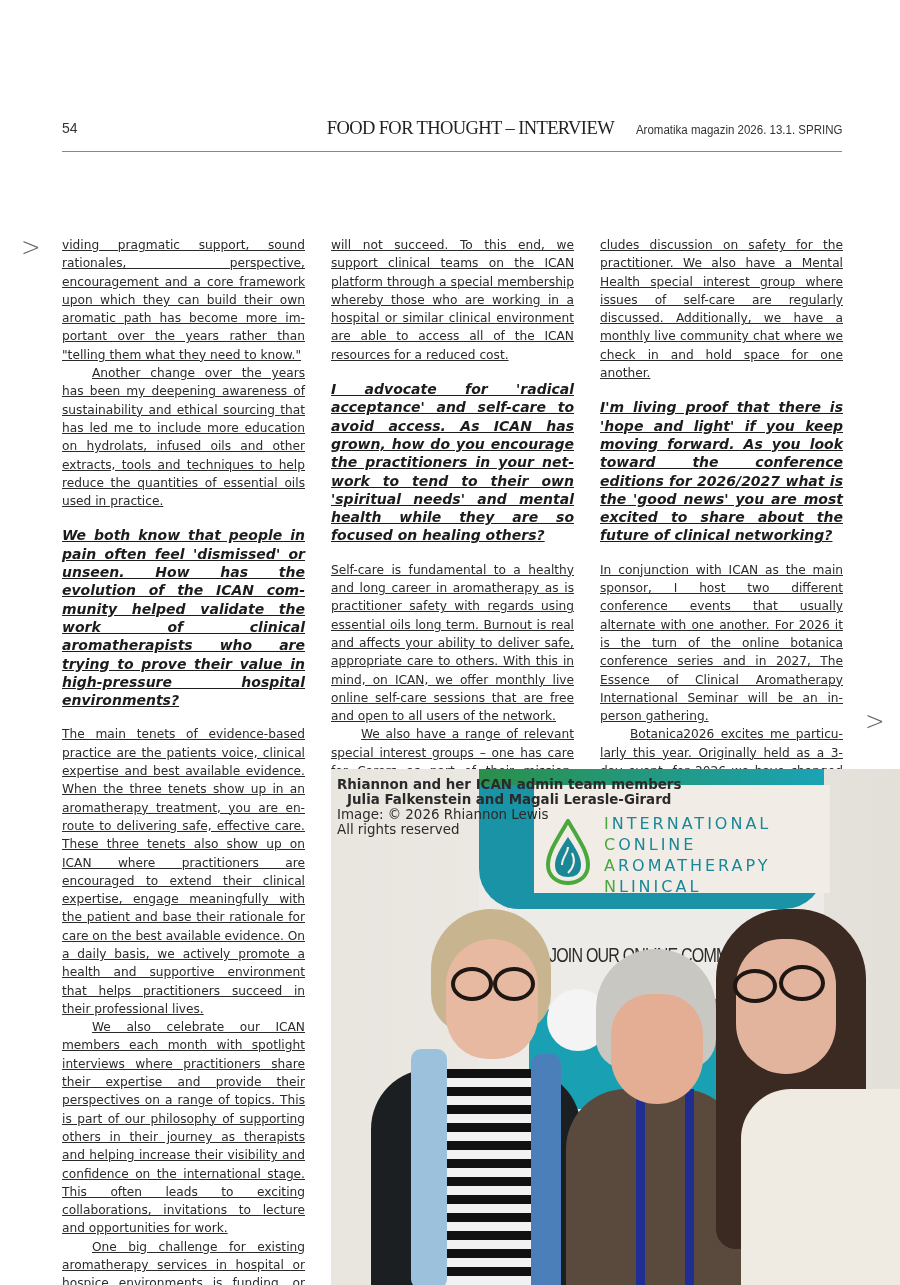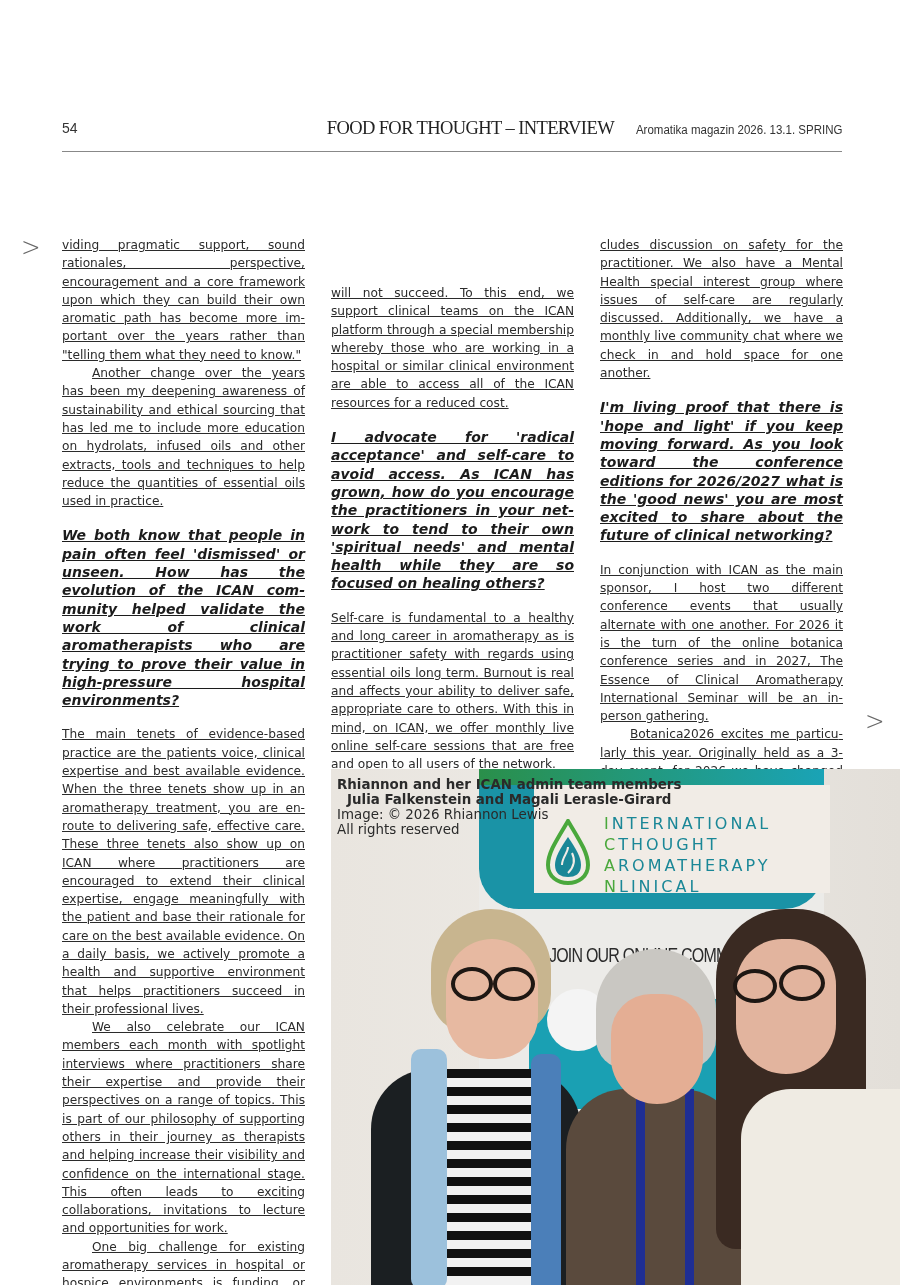--- a/index.html
+++ b/index.html
@@ -12,21 +12,21 @@
   .section-title { position: absolute; right: 228px; top: 0; font-family: "Liberation Serif", serif; font-size: 18.5px; color: #222; letter-spacing: -0.6px; }
   .issue { position: absolute; right: 0; top: 5px; font-family: "Liberation Sans", sans-serif; font-size: 12.5px; color: #333; transform: scaleX(0.92); transform-origin: right; }
   .rule { position: absolute; left: 62px; right: 58px; top: 151px; height: 0; border-top: 1.5px solid #888; }
 
   .nav-arrow { position: absolute; font-family: "DejaVu Sans", sans-serif; font-size: 26px; color: #666; font-weight: 200; line-height: 1; transform: scaleX(0.9); }
   .nav-left { left: 20px; top: 234px; }
   .nav-right { left: 864px; top: 708px; }
 
   .col { position: absolute; top: 236px; font-size: 12.2px; line-height: 18.3px; text-align: justify; }
   .col1 { left: 62px; width: 243px; }
-  .col2 { left: 331px; width: 243px; margin-top: 48px; }
+  .col2 { left: 331px; width: 243px; }
   .col3 { left: 600px; width: 243px; }
   .col p { margin: 0; hyphens: manual; text-decoration: underline; }
   .col p.indent { text-indent: 30px; }
   .q { font-weight: bold; font-style: italic; font-size: 14px; line-height: 18.3px; color: #1c1c1c; margin: 16px 0 16px 0 !important; }
   .col1 .q { margin-top: 16px !important; }
 
   .photo { position: absolute; left: 331px; top: 769px; width: 569px; height: 516px; overflow: hidden; background: #e6e2dc; }
   .photo .wall { position: absolute; inset: 0; background: linear-gradient(90deg,#e9e5df 0%,#ece9e4 40%,#e3dfd9 100%); }
   .banner { position: absolute; left: 148px; top: 0; width: 345px; height: 516px; background: #ecebe8; }
   .banner-top { position: absolute; left: 0; top: 0; width: 345px; height: 140px; background: #1a93a6; border-radius: 0 0 40px 40px; }
@@ -103,21 +103,21 @@
     <div class="banner-top">
       <div class="green-stripe"></div>
       <div class="logo-box">
         <svg class="logo-drop" viewBox="0 0 44 66">
           <path d="M22 2 C10 22 2 34 2 46 C2 58 12 64 22 64 C32 64 42 58 42 46 C42 34 34 22 22 2 Z" fill="none" stroke="#4aa83c" stroke-width="4"></path>
           <path d="M22 18 C14 30 9 38 9 46 C9 55 15 58 22 58 C29 58 35 55 35 46 C35 38 30 30 22 18 Z" fill="#1a8797"></path>
           <path d="M16 46 C16 38 22 34 22 28 M22 54 C28 48 30 42 26 34" stroke="#f1ece6" stroke-width="2" fill="none"></path>
         </svg>
         <div class="logo-text">
           <div><b>I</b><span>NTERNATIONAL</span></div>
-          <div><b>C</b><span>THOUGHT</span></div>
+          <div><b>C</b><span>ONLINE</span></div>
           <div><b>A</b><span>ROMATHERAPY</span></div>
           <div><b>N</b><span>LINICAL</span></div>
         </div>
       </div>
     </div>
     <div class="join-text">JOIN OUR ONLINE COMM</div>
     <div class="banner-bottom"></div>
     <div class="ican-circle"></div>
   </div>
 

